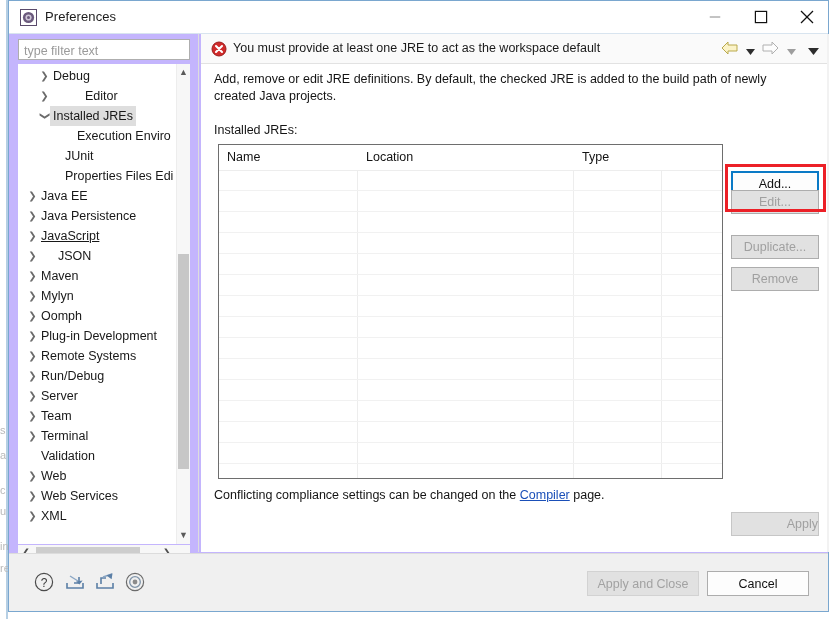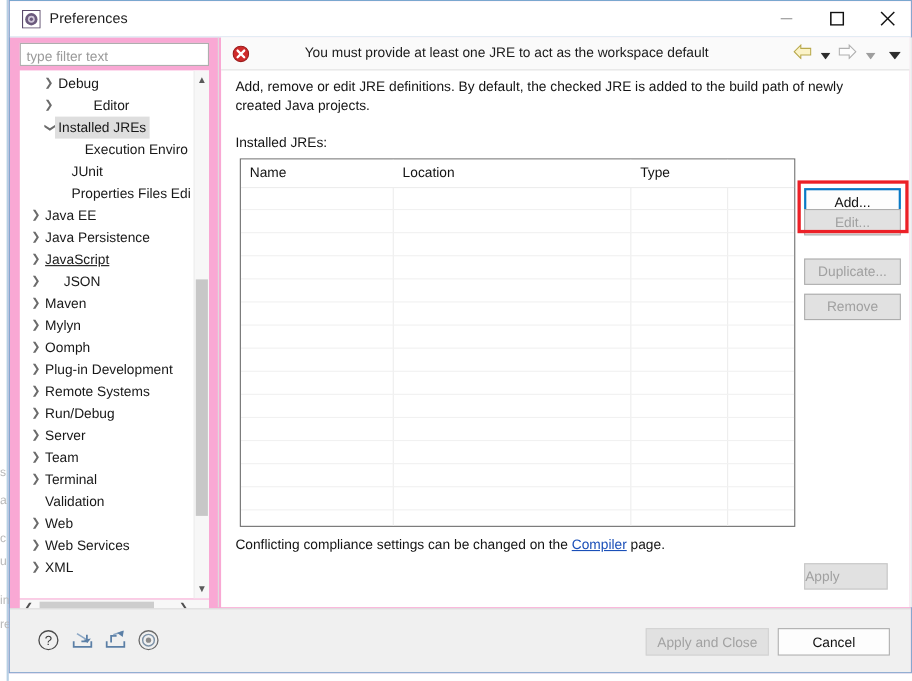--- a/index.html
+++ b/index.html
@@ -37,21 +37,21 @@
     left: 6px; top: 0;
     width: 2px; height: 619px;
     background: #b6cfe4;
   }
 
   
   .dialog {
     position: absolute;
     left: 8px; top: 0;
     width: 821px; height: 612px;
-    background: #f9a8d4;
+    background: #c4b5fd;
     border: 1px solid #7aa7cf;
     box-sizing: border-box;
   }
 
   
   .titlebar {
     position: absolute;
     left: 0; top: 0;
     width: 819px; height: 33px;
     background: #ffffff;
@@ -211,21 +211,20 @@
     background: #fafafa;
     border-bottom: 1px solid #e2e2e2;
     box-sizing: border-box;
   }
   .msg-icon { position: absolute; left: 10px; top: 7px; width: 16px; height: 16px; }
   .msg-text {
     position: absolute;
     left: 32px; top: 7px;
     font-size: 12.5px;
     color: #1a1a1a;
-    margin-left: 44px;
   }
   .navbtns { position: absolute; right: 8px; top: 6px; height: 18px; }
   .navbtns span { display: inline-block; vertical-align: middle; margin-left: 3px; cursor: default; }
 
   .desc {
     position: absolute;
     left: 13px; top: 37px;
     width: 590px;
     font-size: 12.5px;
     color: #141414;
@@ -317,23 +316,23 @@
     color: #141414;
   }
   .compiler-link {
     color: #1a4fb8;
     text-decoration: underline;
     cursor: pointer;
   }
   .apply-btn {
     position: absolute;
     left: 530px; top: 478px;
-    width: 76px; height: 24px;
-    font-size: 12.5px;
-    text-align: left;
+    width: 88px; height: 24px;
+    font-size: 12.5px;
+    text-align: right;
     line-height: 23px;
     box-sizing: border-box;
     border: 1px solid #c6c6c6;
     background: #e1e1e1;
     color: #a0a0a0;
     cursor: default;
   }
 
   
   .right-sliver {

